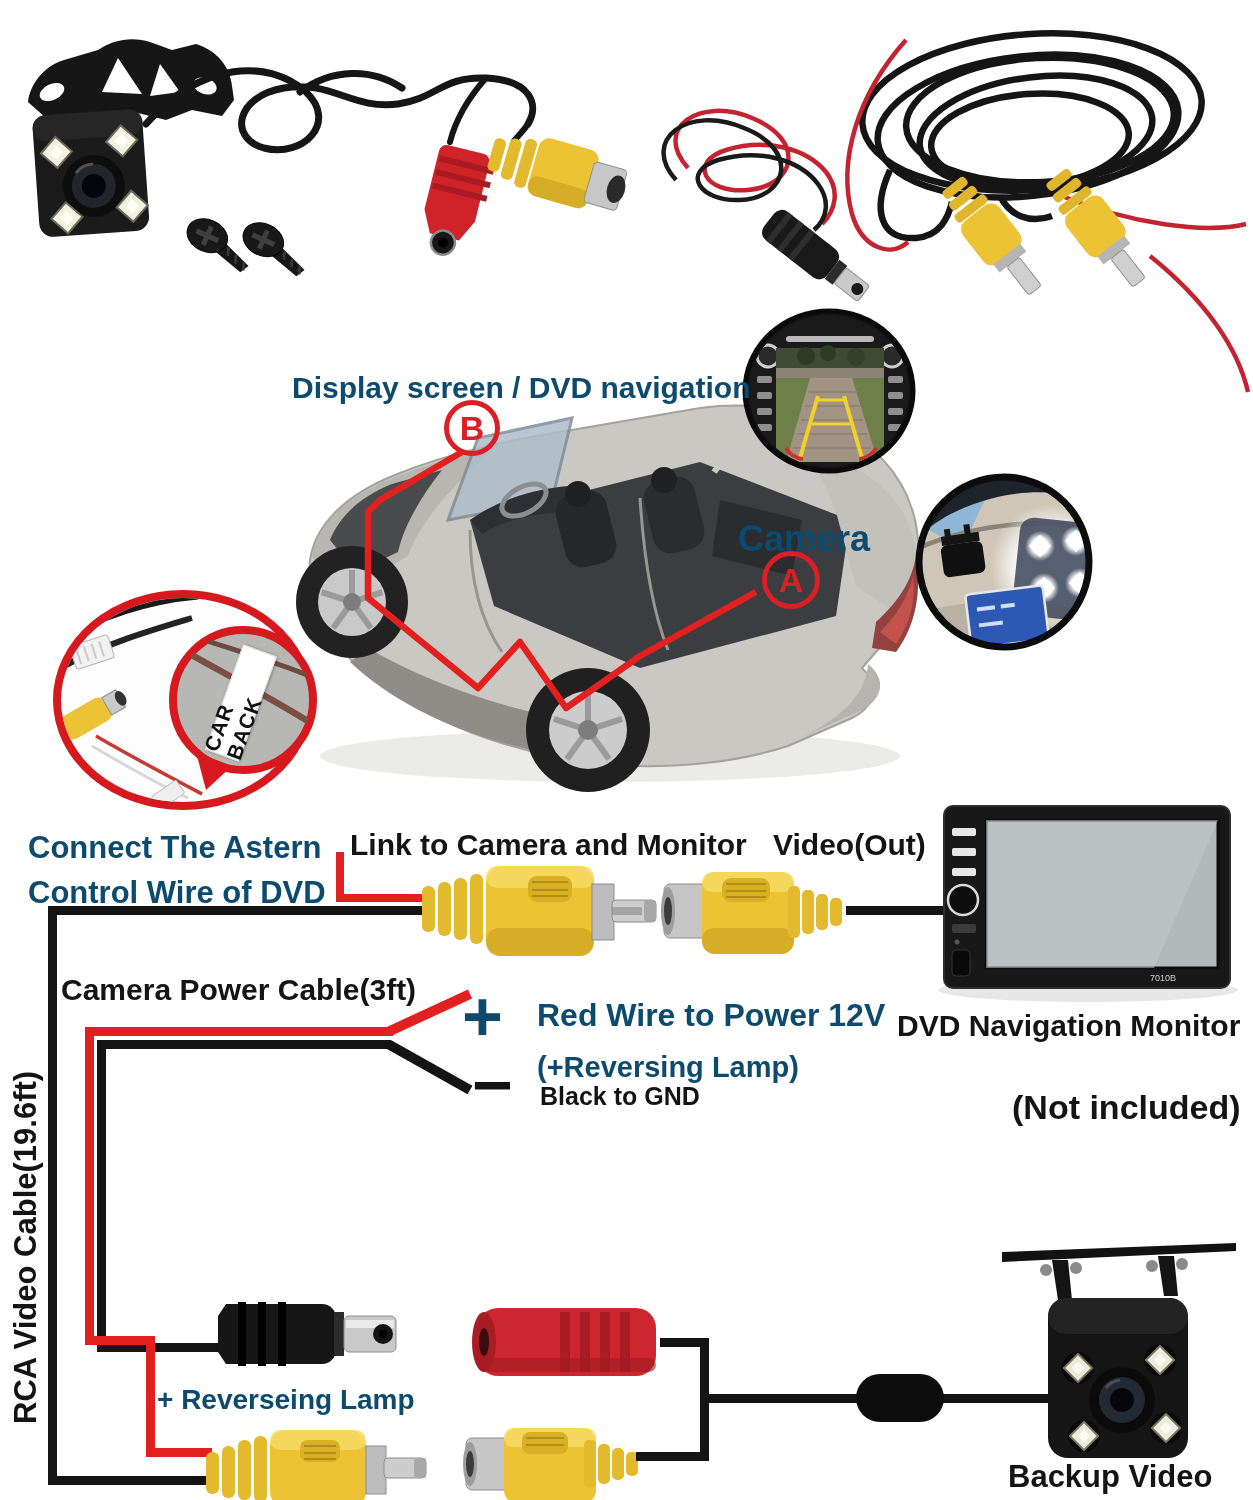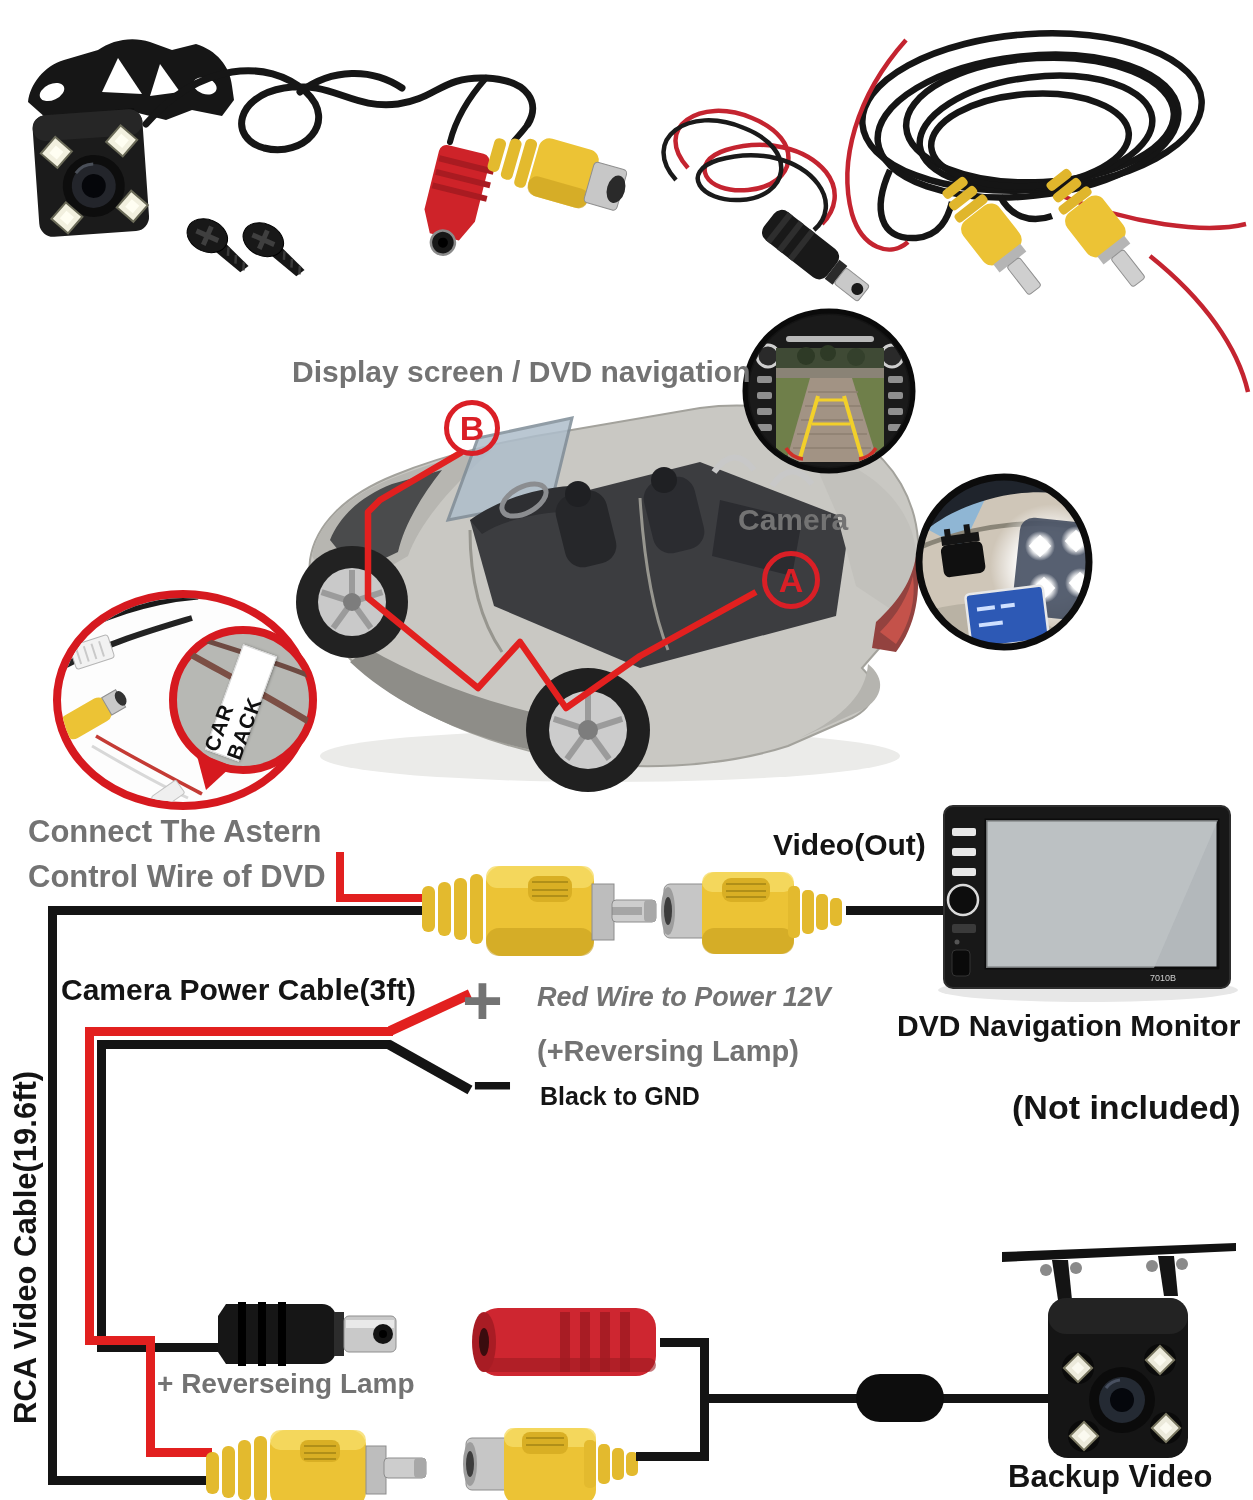--- a/index.html
+++ b/index.html
@@ -1,38 +1,38 @@
 <!DOCTYPE html>
 <html><head>
 <meta charset="utf-8">
 <style>
   html,body{margin:0;padding:0;background:#fff;}
   #canvas{position:relative;width:1253px;height:1500px;background:#fff;overflow:hidden;
           font-family:"Liberation Sans", sans-serif;}
   #art{position:absolute;left:0;top:0;}
   .lbl{position:absolute;font-weight:bold;white-space:nowrap;line-height:1.05;}
-  .red{color:#737373;}
+  .red{color:#0c4a6e;margin-top:16px;}
   .blk{color:#141414;}
   #lbl-display{left:292px;top:356px;font-size:30px;}
   .marker{position:absolute;border:5px solid #da1f26;border-radius:50%;color:#da1f26;
           font-weight:bold;display:flex;align-items:center;justify-content:center;}
   #marker-b{left:444px;top:400px;width:46px;height:46px;font-size:34px;}
-  #lbl-camera{left:738px;top:504px;font-size:30px;}
+  #lbl-camera{left:738px;top:504px;font-size:36px;}
   #marker-a{left:762px;top:551px;width:48px;height:48px;font-size:34px;}
   #carback-tag{position:absolute;left:185px;top:685px;width:110px;height:34px;
       background:#ffffff;border:1px solid #d8d8d8;box-shadow:0 1px 3px rgba(0,0,0,.35);
       transform:rotate(-70deg);display:flex;align-items:center;justify-content:center;
       font-size:21px;font-weight:bold;color:#101010;letter-spacing:1px;}
   #lbl-astern1{left:28px;top:816px;font-size:31px;}
   #lbl-astern2{left:28px;top:861px;font-size:31px;}
   #lbl-link{left:350px;top:829px;font-size:30px;}
   #lbl-videoout{left:773px;top:829px;font-size:30px;}
   #lbl-campower{left:61px;top:974px;font-size:30px;}
   #plus-sign{left:462px;top:966px;font-size:70px;line-height:1;}
-  #lbl-redwire1{left:537px;top:983px;font-size:27px;font-style:italic;}
+  #lbl-redwire1{left:537px;top:983px;font-size:32px;}
   #lbl-redwire2{left:537px;top:1036px;font-size:29px;}
   #minus-sign{left:472px;top:1050px;font-size:70px;line-height:1;}
   #lbl-gnd{left:540px;top:1083px;font-size:25px;}
   #lbl-rcacable{left:10px;top:1424px;font-size:31px;transform:rotate(-90deg);
       transform-origin:0 0;}
   #lbl-monitor1{left:897px;top:1010px;font-size:30px;}
   #lbl-monitor2{left:1012px;top:1090px;font-size:34px;}
   #lbl-revlamp{left:157px;top:1369px;font-size:28px;}
   #lbl-backupcam{left:1008px;top:1461px;font-size:31px;}
 </style>
@@ -496,20 +496,21 @@
   </g>
 </svg>
 
 <div class="lbl red" id="lbl-display">Display screen / DVD navigation</div>
 <div class="marker" id="marker-b">B</div>
 <div class="lbl red" id="lbl-camera">Camera</div>
 <div class="marker" id="marker-a">A</div>
 <div id="carback-tag">CAR BACK</div>
 <div class="lbl red" id="lbl-astern1">Connect The Astern</div>
 <div class="lbl red" id="lbl-astern2">Control Wire of DVD</div>
+<div class="lbl blk" id="lbl-link">Link to Camera and Monitor</div>
 <div class="lbl blk" id="lbl-videoout">Video(Out)</div>
 <div class="lbl blk" id="lbl-campower">Camera Power Cable(3ft)</div>
 <div class="lbl red" id="plus-sign">+</div>
 <div class="lbl red" id="lbl-redwire1">Red Wire to Power 12V</div>
 <div class="lbl red" id="lbl-redwire2">(+Reversing Lamp)</div>
 <div class="lbl blk" id="minus-sign">−</div>
 <div class="lbl blk" id="lbl-gnd">Black to GND</div>
 <div class="lbl blk" id="lbl-rcacable">RCA Video Cable(19.6ft)</div>
 <div class="lbl blk" id="lbl-monitor1">DVD Navigation Monitor</div>
 <div class="lbl blk" id="lbl-monitor2">(Not included)</div>

